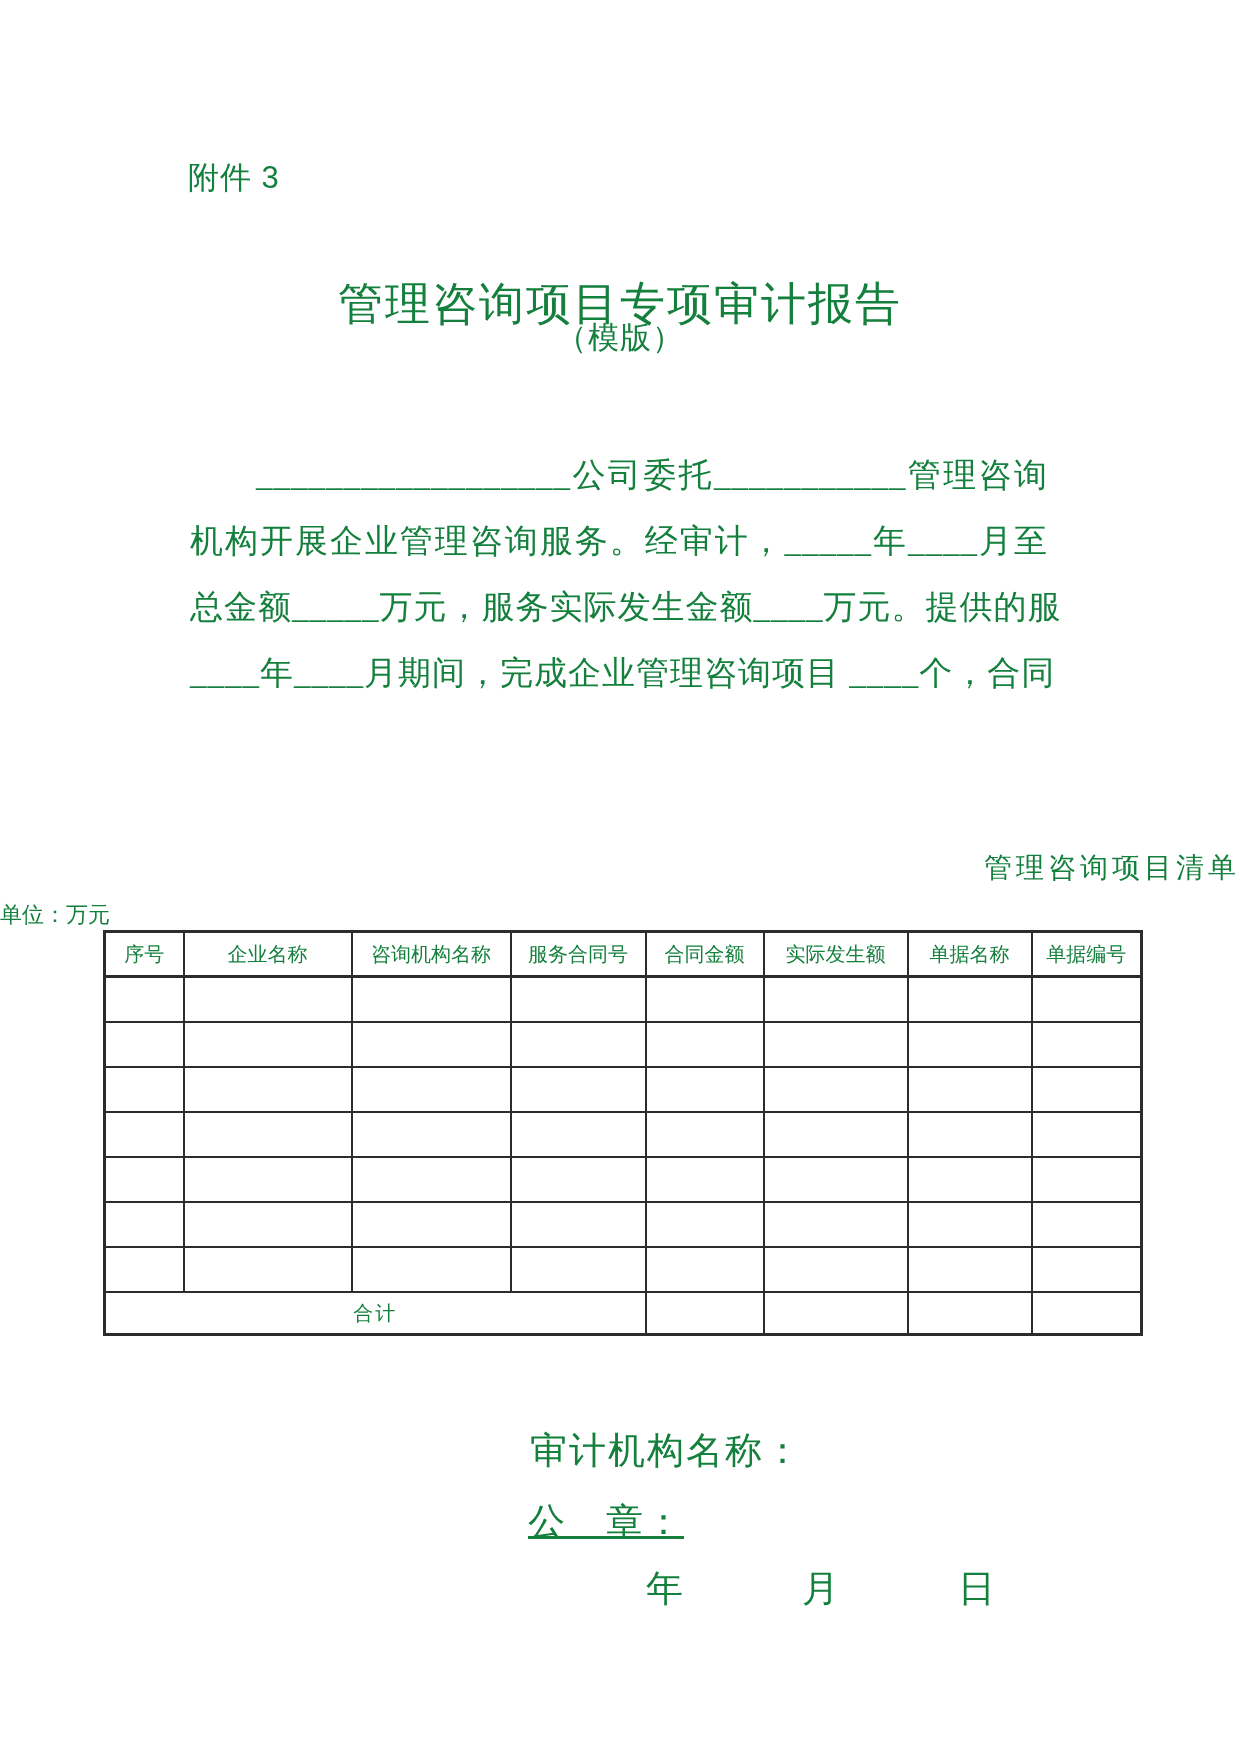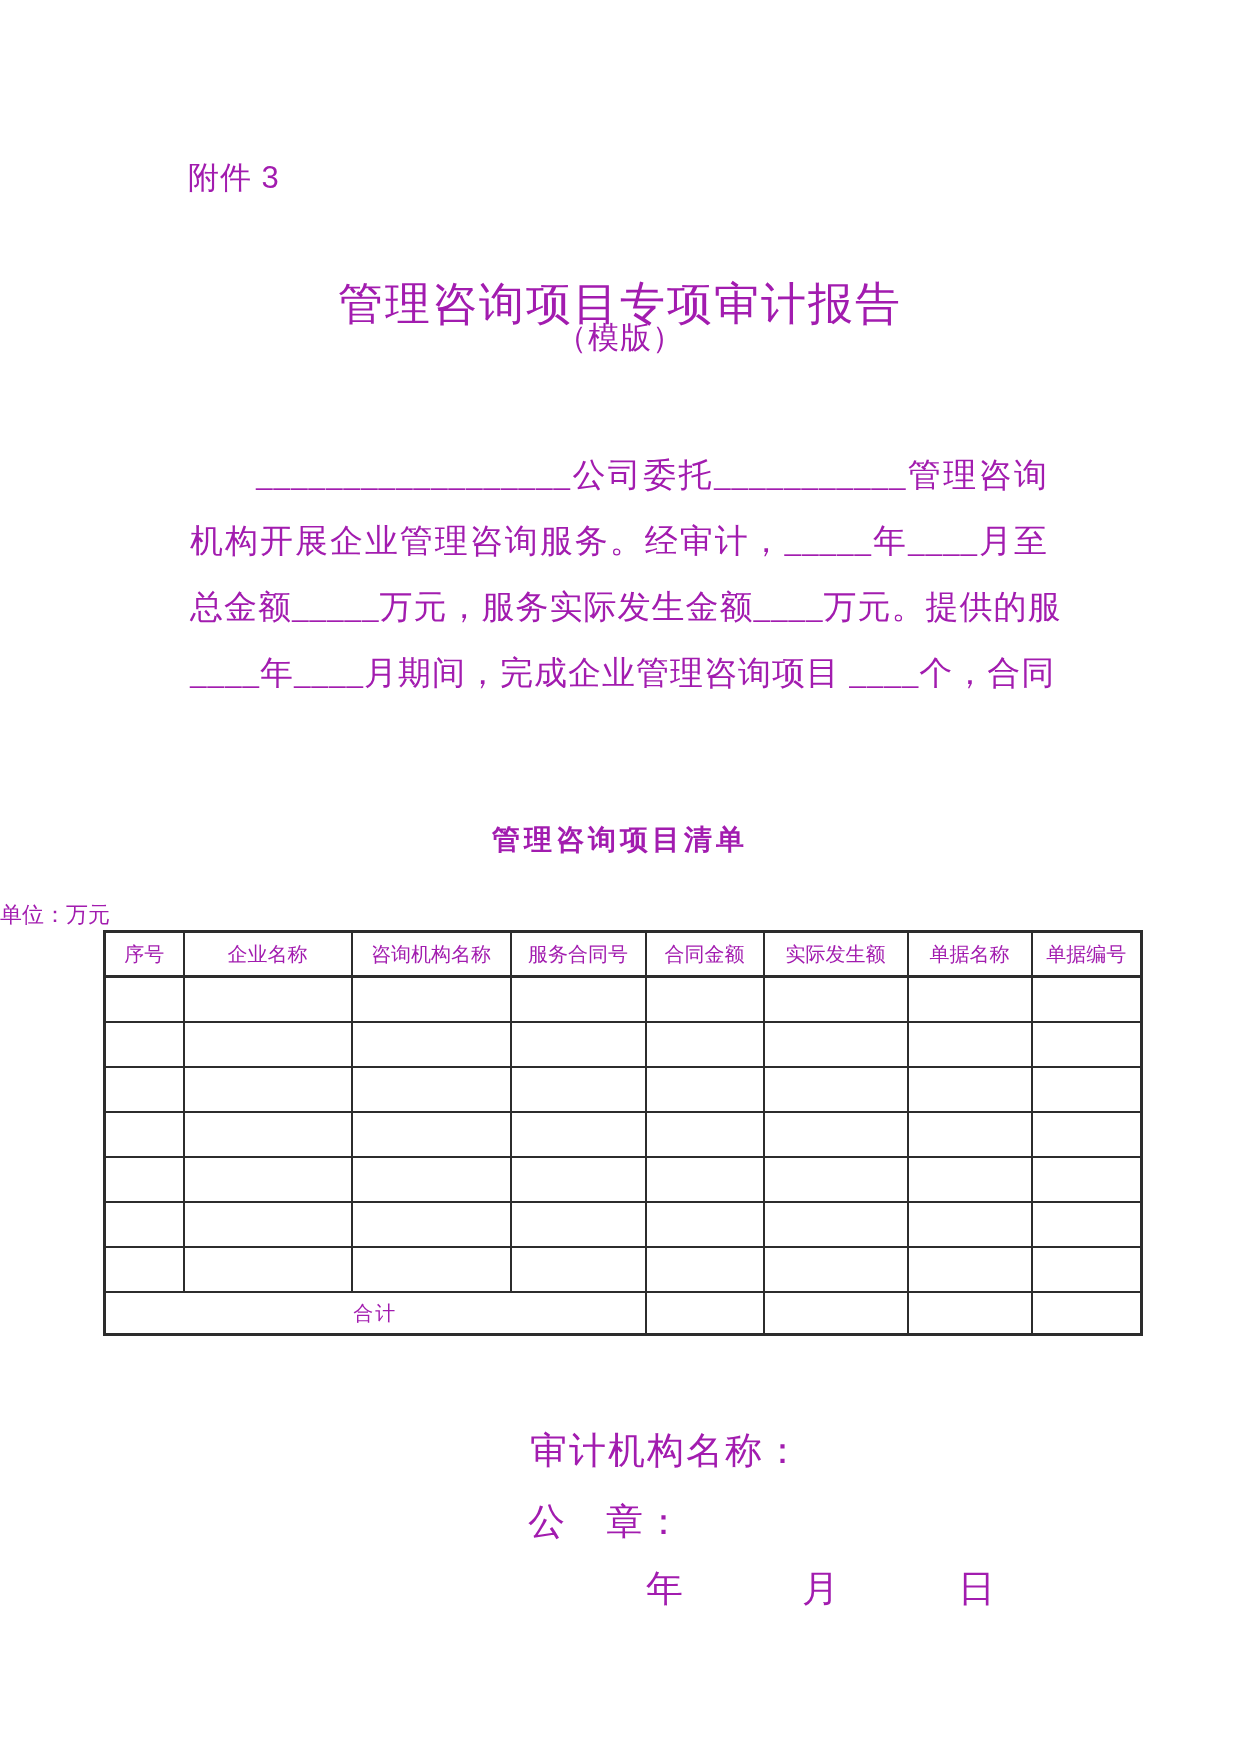--- a/index.html
+++ b/index.html
@@ -6,21 +6,21 @@
     margin: 0;
     padding: 0;
     background: #e8e8e8;
   }
   .page {
     position: relative;
     width: 1240px;
     height: 1753px;
     margin: 0 auto;
     background: #ffffff;
-    color: #a21caf;
+    color: #15803d;
     font-family: "Liberation Serif", "DejaVu Serif", serif;
     overflow: hidden;
   }
 
   
   .attachment-label {
     position: absolute;
     left: 188px;
     top: 160px;
     font-size: 31px;
@@ -68,27 +68,26 @@
     white-space: nowrap;
     letter-spacing: 1px;
   }
   .para-line.first { text-indent: 66px; }
   .para-line.last  { text-align: left; text-align-last: auto; letter-spacing: 2px; }
 
   
   .list-title {
     position: absolute;
     left: 0;
-    top: 822px;
+    top: 850px;
     width: 100%;
-    text-align: center;
+    text-align: right;
     font-size: 28px;
     line-height: 36px;
     letter-spacing: 4px;
-    font-weight: bold;
   }
   .unit-note {
     position: absolute;
     left: 0;
     top: 901px;
     width: 1048px;
     text-align: left;
     font-size: 22px;
     line-height: 28px;
   }
@@ -119,21 +118,21 @@
   .projects-table .total-label-cell { letter-spacing: 2px; }
 
   
   .footer-line {
     position: absolute;
     font-size: 37px;
     line-height: 38px;
     letter-spacing: 2px;
   }
   .auditor-line { left: 530px; top: 1432px; }
-  .seal-line    { left: 528px; top: 1503px; }
+  .seal-line    { left: 528px; top: 1503px; text-decoration: underline; }
   .date-line    { left: 646px; top: 1570px; }
 </style>
 </head>
 <body>
 
 <div class="page">
 
   <div class="attachment-label">附件 3</div>
 
   <div class="doc-title">管理咨询项目专项审计报告</div>

